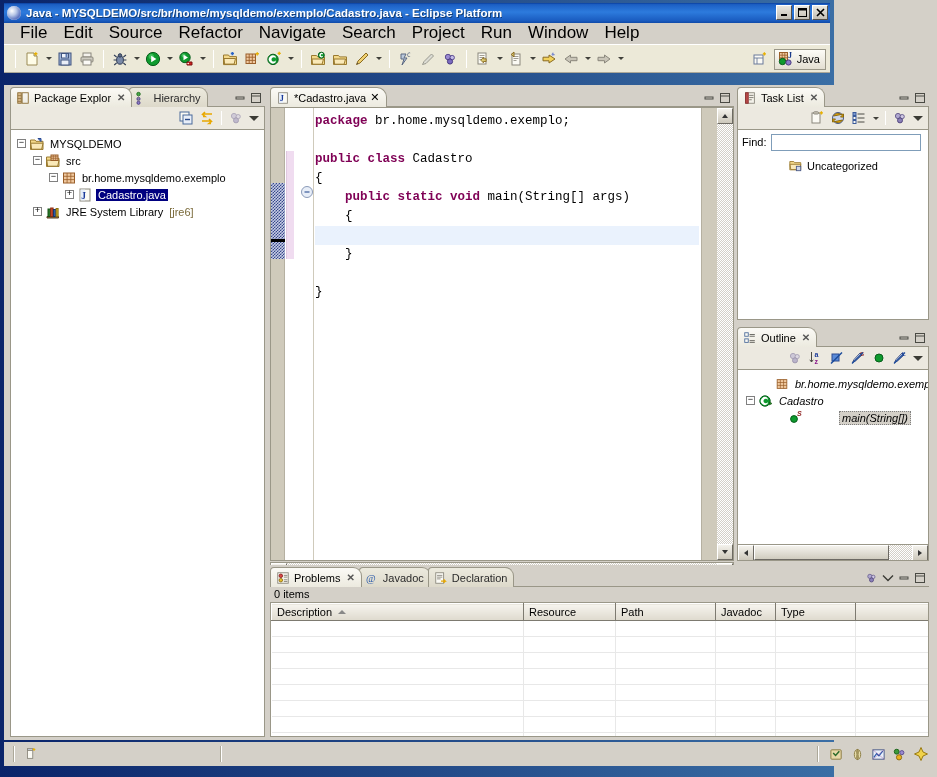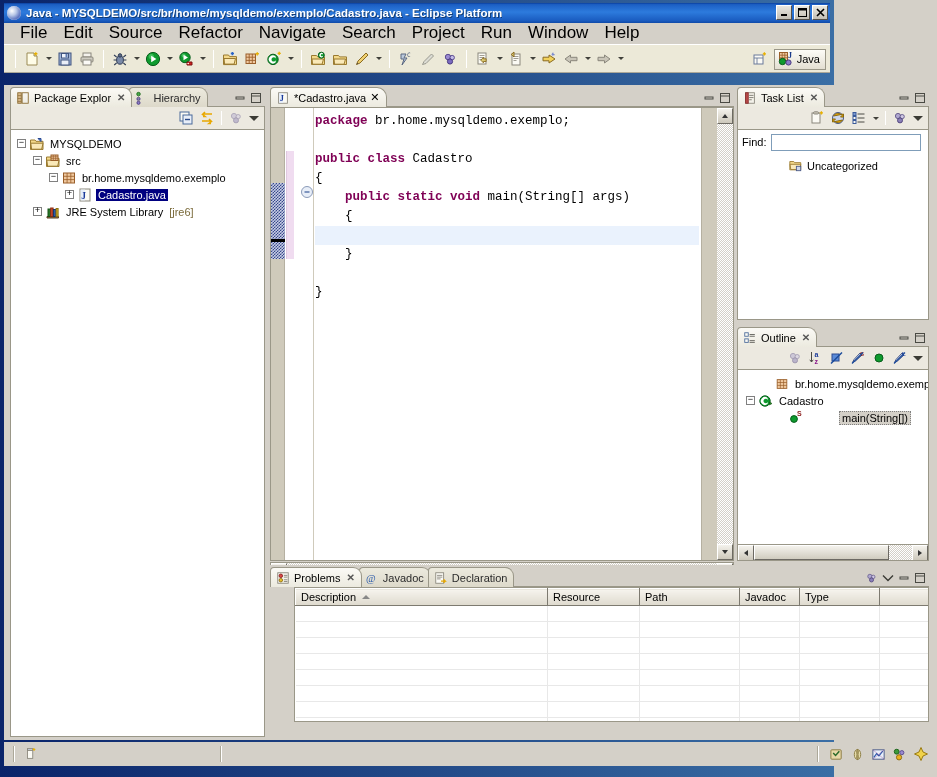--- a/index.html
+++ b/index.html
@@ -810,21 +810,21 @@
         <div class="vtb">
           <svg width="16" height="16" viewBox="0 0 16 16">
             <path d="M2.5 12.5 L4 9.5 L10 3 L12 5 L5.5 11 z" fill="#cfd8ea" stroke="#4a5a88"></path>
             <text x="10" y="6" font-size="6" fill="#1a3a9a" font-weight="bold">L</text>
             <path d="M2 13.5 L13 2.5" stroke="#1a4a9a" stroke-width="1.3"></path>
           </svg>
         </div>
         <div class="vmenu"></div>
       </div>
 
-      <div class="vbody" style="height:calc(236px - 22px - 22px);">
+      <div class="vbody" style="height:calc(236px - 22px - 22px);font-style:italic;">
         <div class="tree">
           <div class="trow" style="padding-left:24px;">
             <span class="expspace"></span>
             <span class="ticon">
               <svg width="14" height="14" viewBox="0 0 16 16">
                 <rect x="2.5" y="3" width="11" height="10" fill="#f0c9a0" stroke="#9a5f2a"></rect>
                 <path d="M2.5 6.3 h11 M2.5 9.6 h11 M6.1 3 v10 M9.8 3 v10" stroke="#9a5f2a" stroke-width=".8"></path>
               </svg>
             </span>
             <span class="tlabel">br.home.mysqldemo.exemp</span>
@@ -914,22 +914,23 @@
           </div>
           <div class="pc">
             <svg width="12" height="12" viewBox="0 0 12 12">
                 <rect x="1.5" y="1.5" width="9" height="9" fill="none" stroke="#4a4a44"></rect>
                 <rect x="1.5" y="1.5" width="9" height="2.5" fill="none" stroke="#4a4a44"></rect>
               </svg>
           </div>
         </div>
       </div>
 
-
-      <div class="vbody" style="height:calc(172px - 22px - 15px);margin-left:24px;">
+      <div class="itemcount">0 items</div>
+
+      <div class="vbody" style="height:calc(172px - 22px - 15px);">
         <table class="ptable">
           <colgroup>
             <col style="width:252px">
               <col style="width:92px">
               <col style="width:100px">
             <col style="width:60px">
               <col style="width:80px">
               <col style="width:73px">
           </colgroup>
           <thead>

